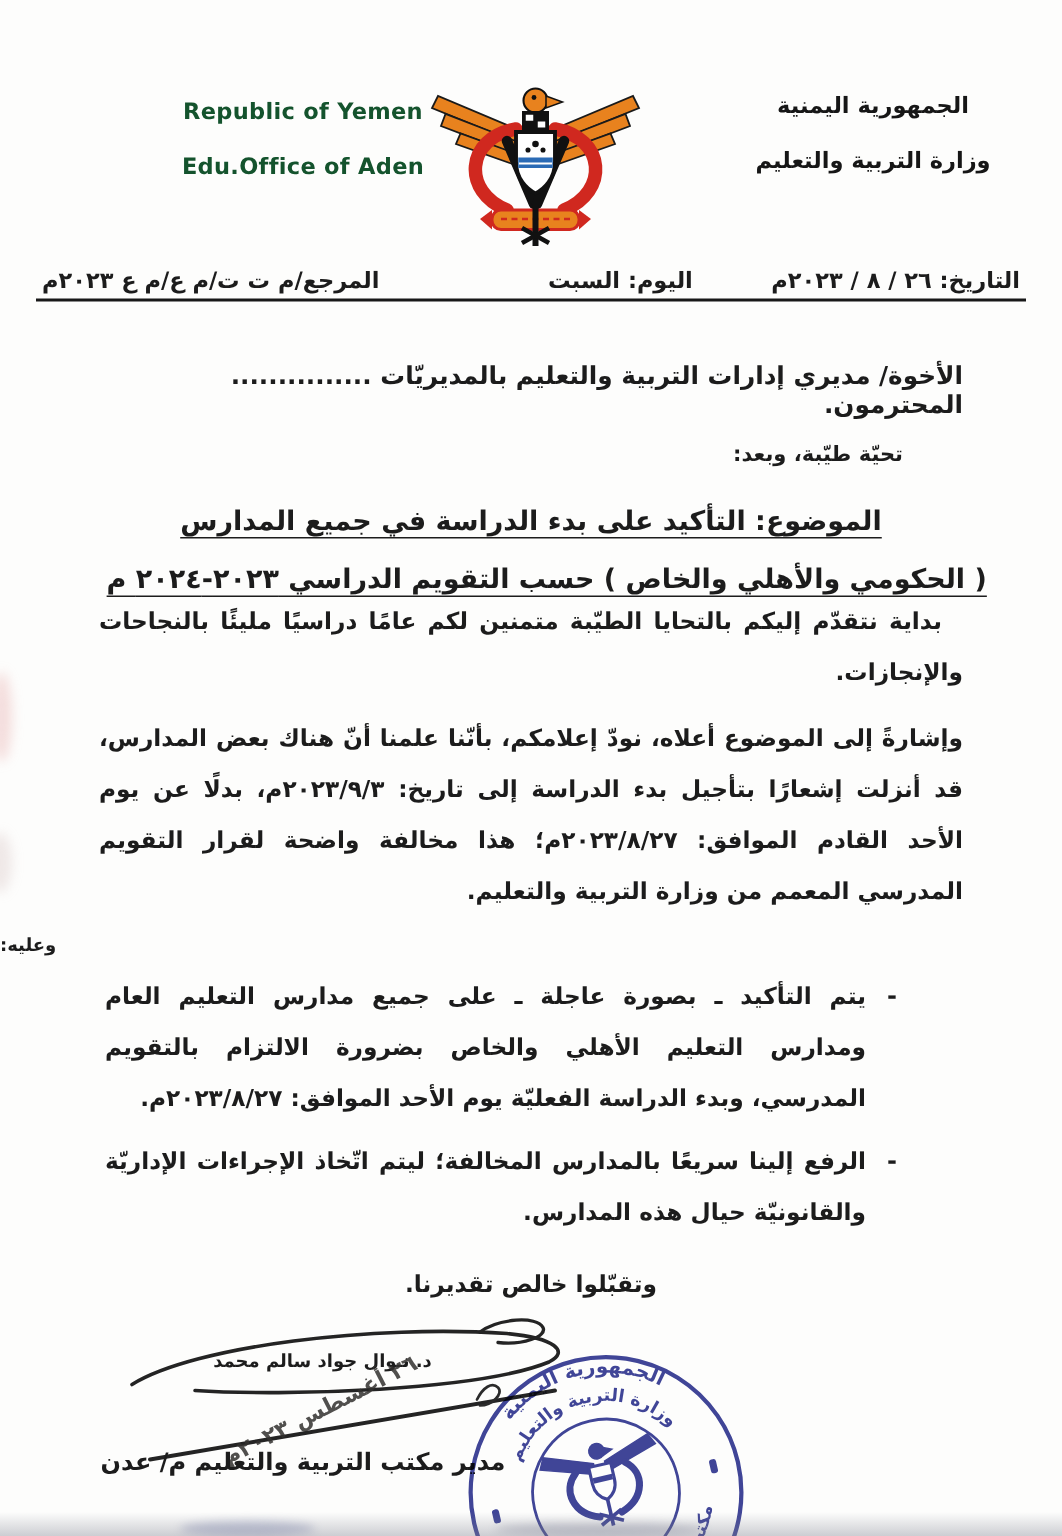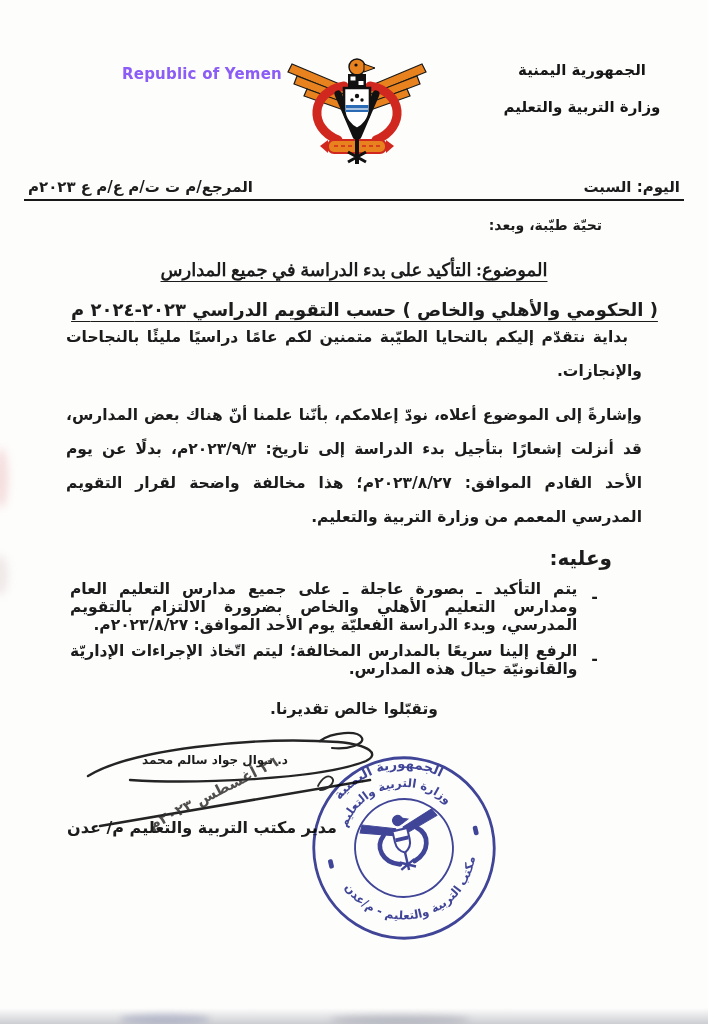--- a/index.html
+++ b/index.html
@@ -16,21 +16,21 @@
     color:var(--text);
     position:relative;
     overflow:hidden;
   }
   .page{position:absolute;inset:0;}
 
   
   .header{position:relative;height:172px;}
   .hdr-en{
     position:absolute;left:92px;top:56px;width:220px;
-    text-align:center;font-weight:700;font-size:15px;color:#8b5cf6;
+    text-align:center;font-weight:700;font-size:15px;color:#14532d;
     line-height:37px;letter-spacing:.2px;
   }
   .hdr-ar{
     position:absolute;right:26px;top:52px;width:200px;
     text-align:center;font-weight:700;font-size:15px;color:#161616;
     line-height:37px;direction:rtl;
   }
   .emblem{position:absolute;left:282px;top:46px;}
 
   
@@ -52,38 +52,38 @@
   }
   .greeting{
     margin:16px 106px 0 0;
     font-weight:700;font-size:14px;text-align:right;padding-left:34px;
   }
   .subject{
     text-align:center;font-weight:700;font-size:18px;
     text-decoration:underline;
     text-underline-offset:5px;
   }
-  .subject.l1{margin:26px 60px 0 60px;font-family:Liberation Serif, serif;}
+  .subject.l1{margin:26px 60px 0 60px;}
   .subject.l2{margin:18px 39px 0 60px;}
   .para{
     margin:0 66px;
     font-weight:700;font-size:15.5px;line-height:34px;
     text-align:justify;
   }
   .p1{text-indent:14px;}
   .p2{margin-top:10px;}
   .therefore{
     margin:12px 96px 0 0;
-    font-weight:700;font-size:20px;text-align:right;
+    font-weight:700;font-size:12px;text-align:left;
   }
   .bullets{margin:10px 110px 0 70px;}
   .bullet{display:flex;gap:14px;margin-top:8px;}
   .bullet .dash{font-weight:700;font-size:16px;line-height:34px;}
   .bullet .btxt{
-    flex:1;font-weight:700;font-size:15.5px;line-height:18px;text-align:justify;
+    flex:1;font-weight:700;font-size:15.5px;line-height:34px;text-align:justify;
   }
   .closing{
     margin-top:22px;text-align:center;
     font-weight:700;font-size:15.5px;
   }
 
   
   .sigblock{position:relative;height:225px;margin-top:8px;}
   .sig-strokes{position:absolute;left:70px;top:2px;}
   .sig-name{
@@ -131,20 +131,21 @@
   }
 </style>
 </head>
 <body>
 
 <div class="page">
 
   <div class="header">
     <div class="hdr-en">
       <div>Republic of  Yemen</div>
+      <div>Edu.Office of Aden</div>
     </div>
 
     <svg class="emblem" width="150" height="120" viewBox="0 0 150 120">
 
       <g style="stroke:#1a1a1a;stroke-width:1.2;">
         <polygon points="70,52 6,26 10,18 72,44" style="fill:var(--accent_orange)"></polygon>
         <polygon points="70,60 12,38 15,30 72,52" style="fill:var(--accent_orange)"></polygon>
         <polygon points="70,67 22,50 25,43 72,60" style="fill:var(--accent_orange)"></polygon>
 
         <polygon points="80,52 144,26 140,18 78,44" style="fill:var(--accent_orange)"></polygon>
@@ -182,25 +183,27 @@
       <path d="M66,106 L84,116 M84,106 L66,116" style="stroke:#111;stroke-width:3;"></path>
     </svg>
 
     <div class="hdr-ar">
       <div>الجمهورية اليمنية</div>
       <div>وزارة التربية والتعليم</div>
     </div>
   </div>
 
   <div class="meta-row">
+    <span>التاريخ: ٢٦ / ٨ / ٢٠٢٣م</span>
     <span class="day">اليوم: السبت</span>
     <span>المرجع/م ت ت/م ع/م ع ٢٠٢٣م</span>
   </div>
 
   <div class="content">
+    <div class="salutation">الأخوة/ مديري إدارات التربية والتعليم بالمديريّات ............... المحترمون.</div>
     <div class="greeting">تحيّة طيّبة، وبعد:</div>
 
     <div class="subject l1">الموضوع: التأكيد على بدء الدراسة في جميع المدارس</div>
     <div class="subject l2">( الحكومي والأهلي والخاص ) حسب التقويم الدراسي ٢٠٢٣-٢٠٢٤ م</div>
 
     <div class="para p1">بداية نتقدّم إليكم بالتحايا الطيّبة متمنين لكم عامًا دراسيًا مليئًا بالنجاحات والإنجازات.</div>
     <div class="para p2">وإشارةً إلى الموضوع أعلاه، نودّ إعلامكم، بأنّنا علمنا أنّ هناك بعض المدارس، قد أنزلت إشعارًا بتأجيل بدء الدراسة إلى تاريخ: ٢٠٢٣/٩/٣م، بدلًا عن يوم الأحد القادم الموافق: ٢٠٢٣/٨/٢٧م؛ هذا مخالفة واضحة لقرار التقويم المدرسي المعمم من وزارة التربية والتعليم.</div>
 
     <div class="therefore">وعليه:</div>
 

